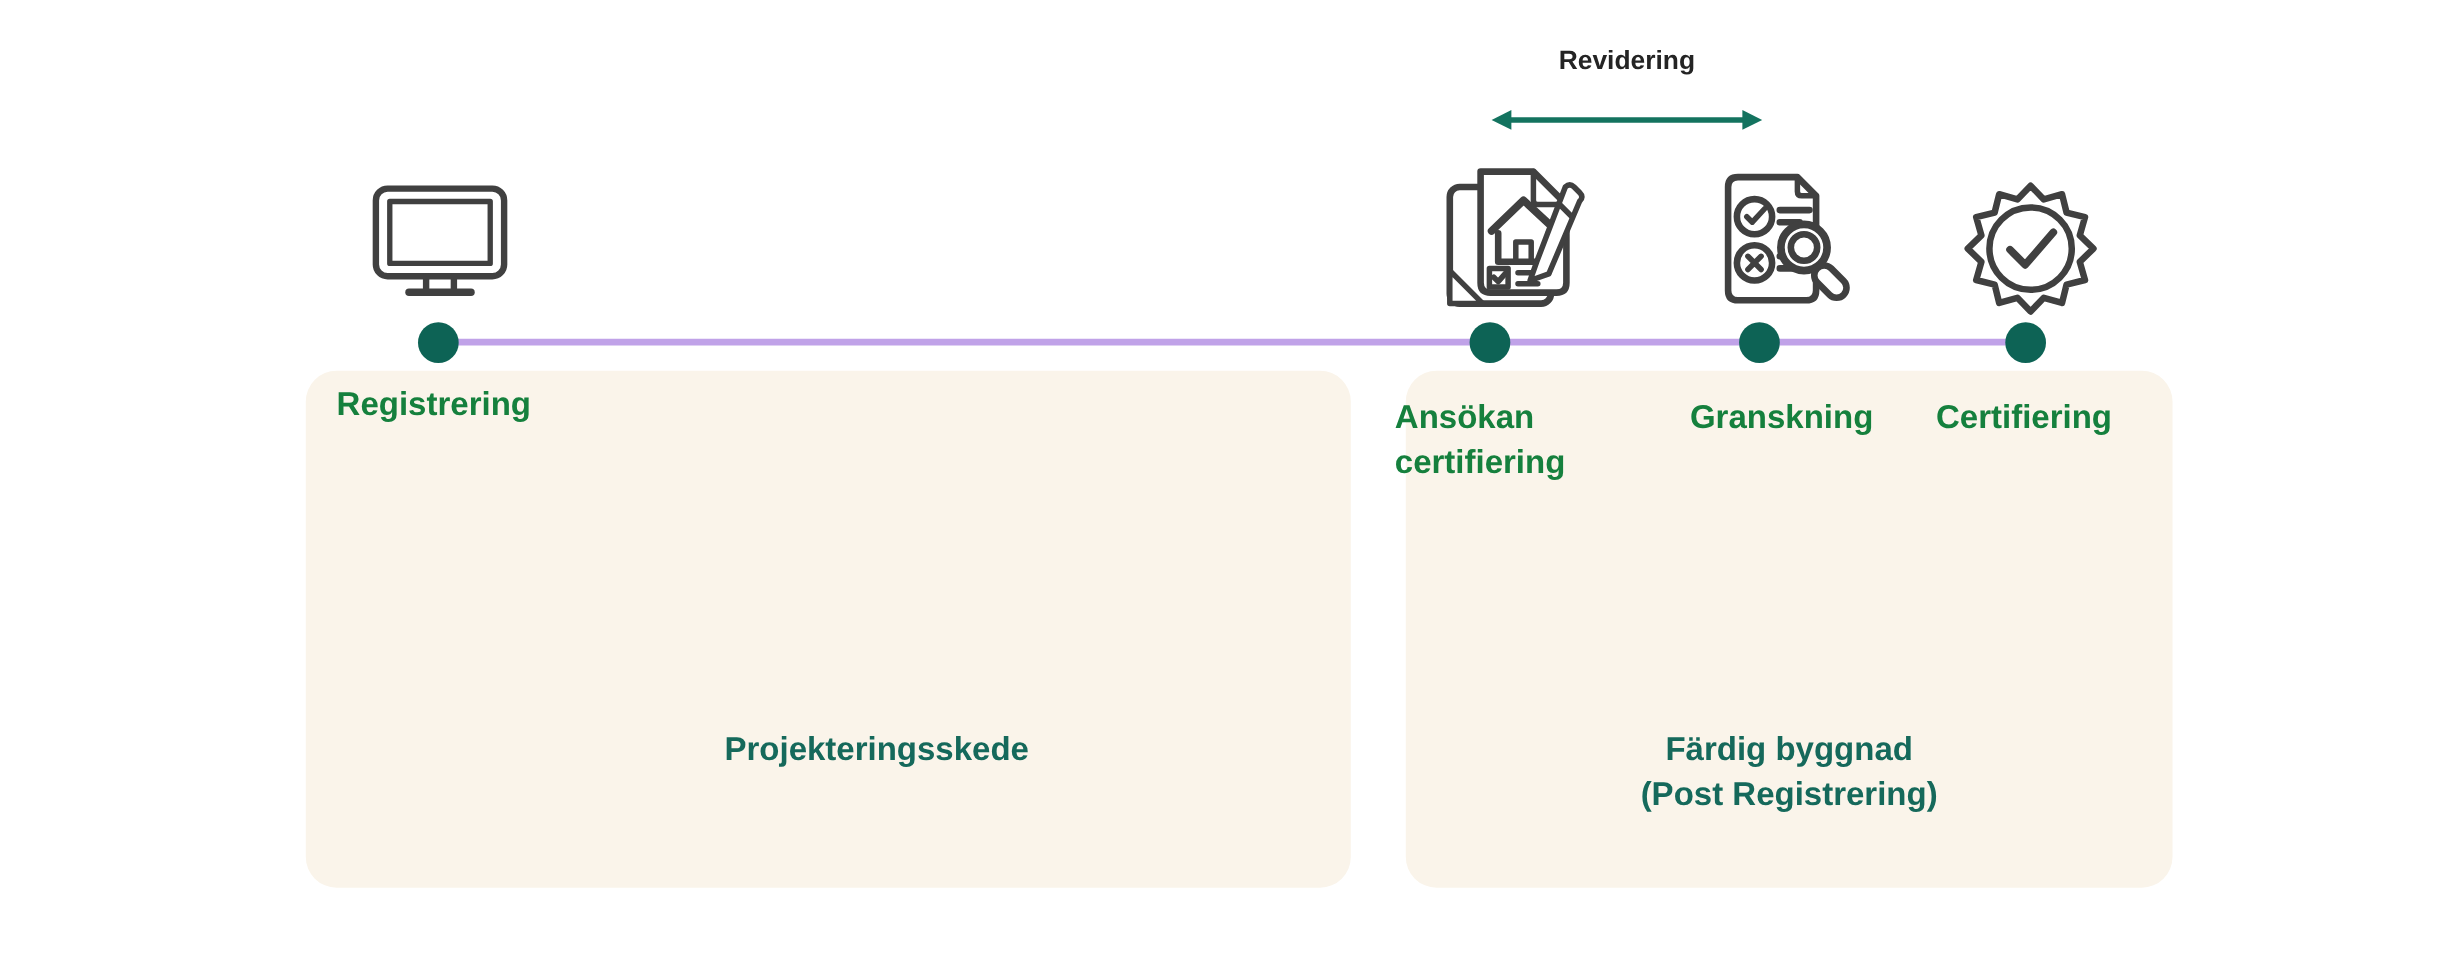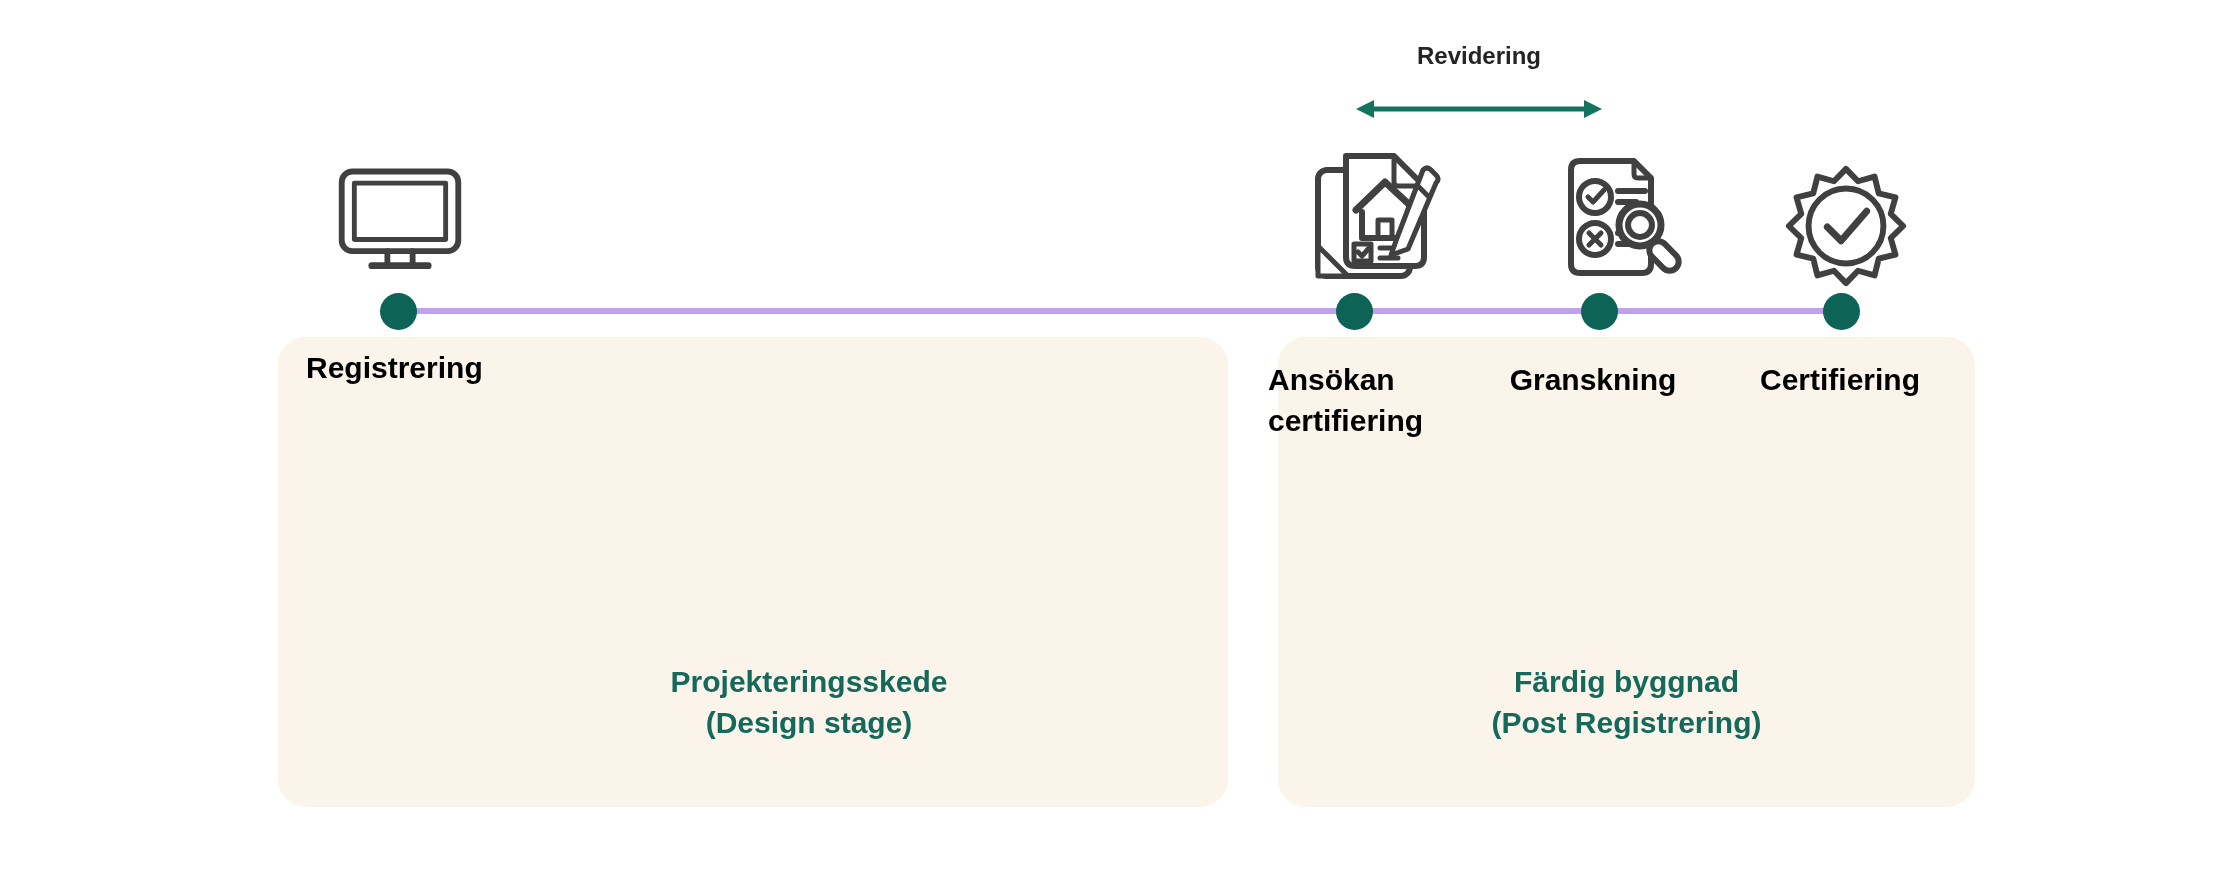--- a/index.html
+++ b/index.html
@@ -23,29 +23,29 @@
   .icon{position:absolute;}
   .icon-monitor{left:332px;top:165px;}
   .icon-ansokan{left:1296px;top:146px;}
   .icon-granskning{left:1548px;top:153px;}
   .icon-cert{left:1780px;top:160px;}
   .icon path,.icon rect,.icon circle,.icon polygon{
     fill:none;stroke:#404040;stroke-linecap:round;stroke-linejoin:round;
   }
   .icon .wfill{fill:#ffffff;}
   
-  .mlabel{position:absolute;font-size:30px;font-weight:700;color:#000000;line-height:41px;}
+  .mlabel{position:absolute;font-size:30px;font-weight:700;color:#15803d;line-height:41px;}
   .mlabel.registrering{left:306px;top:347px;}
   .mlabel.ansokan{left:1268px;top:359px;width:220px;}
-  .mlabel.granskning{left:1483px;top:359px;width:220px;text-align:center;}
+  .mlabel.granskning{left:1483px;top:359px;width:220px;text-align:right;}
   .mlabel.certifiering{left:1730px;top:359px;width:220px;text-align:center;}
   
   .stage-caption{position:absolute;top:661px;font-size:30px;font-weight:700;color:#15695b;
     line-height:41px;text-align:center;}
-  .stage-caption.design{left:278px;width:1038px;padding-left:12px;}
+  .stage-caption.design{left:278px;width:1038px;}
   .stage-caption.post{left:1278px;width:697px;text-align:center;}
 </style>
 </head>
 <body>
 
 <div class="canvas">
 
   <div class="stage-box design"></div>
   <div class="stage-box post"></div>
 
@@ -107,20 +107,19 @@
   <div class="mlabel registrering">Registrering</div>
   <div class="mlabel ansokan">
     <div>Ansökan</div>
     <div>certifiering</div>
   </div>
   <div class="mlabel granskning">Granskning</div>
   <div class="mlabel certifiering">Certifiering</div>
 
   <div class="stage-caption design">
     <div>Projekteringsskede</div>
-    <div>(Design stage)</div>
   </div>
   <div class="stage-caption post">
     <div>Färdig byggnad</div>
     <div>(Post Registrering)</div>
   </div>
 
 </div>
 
 </body></html>

